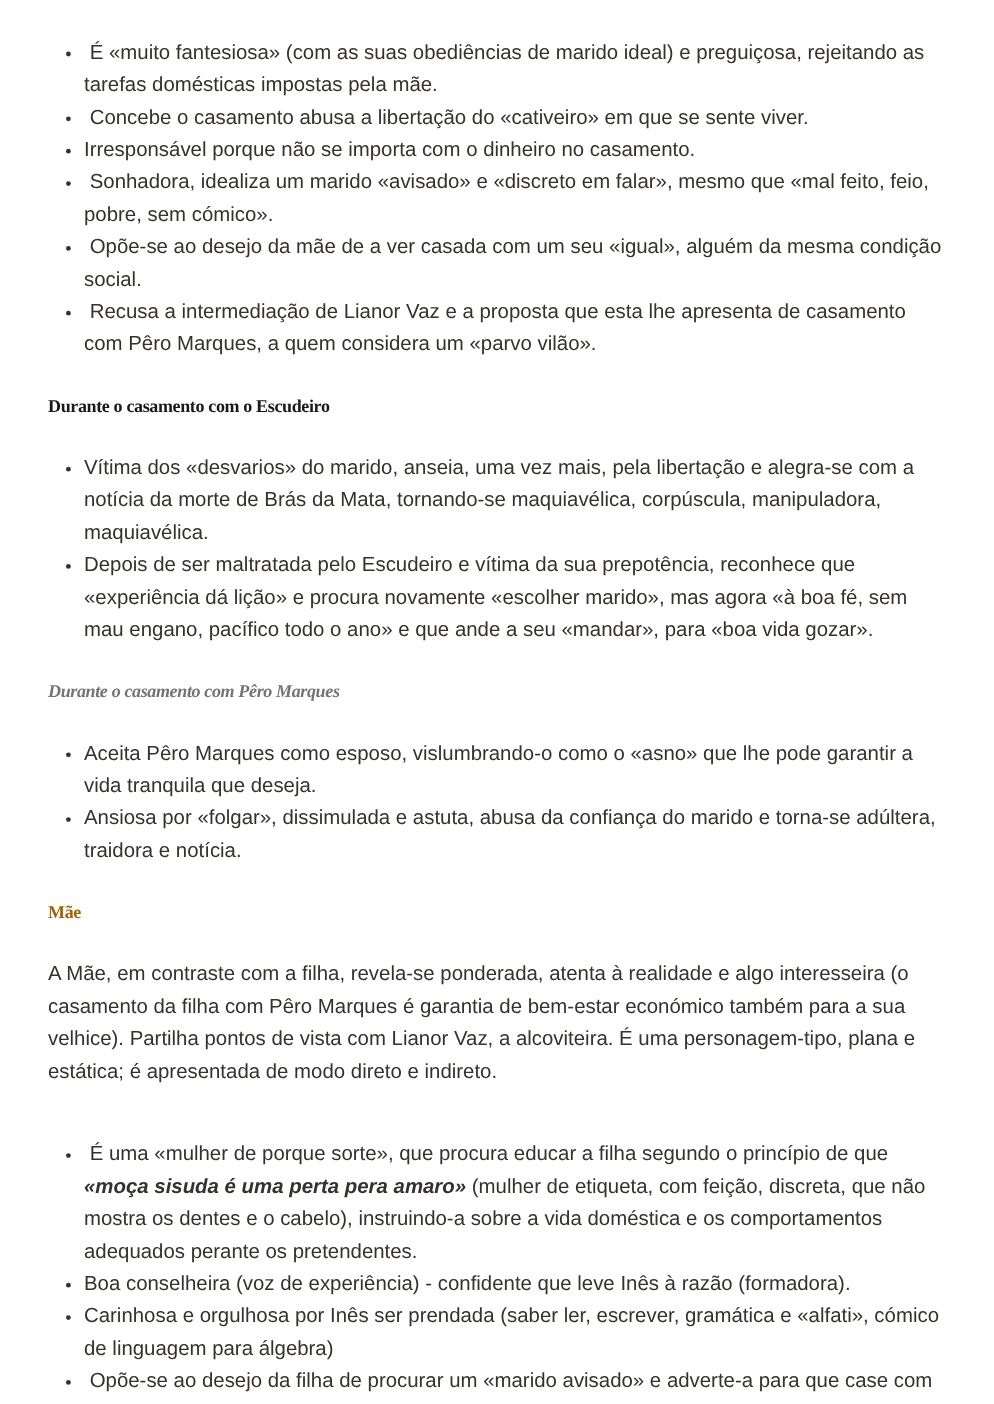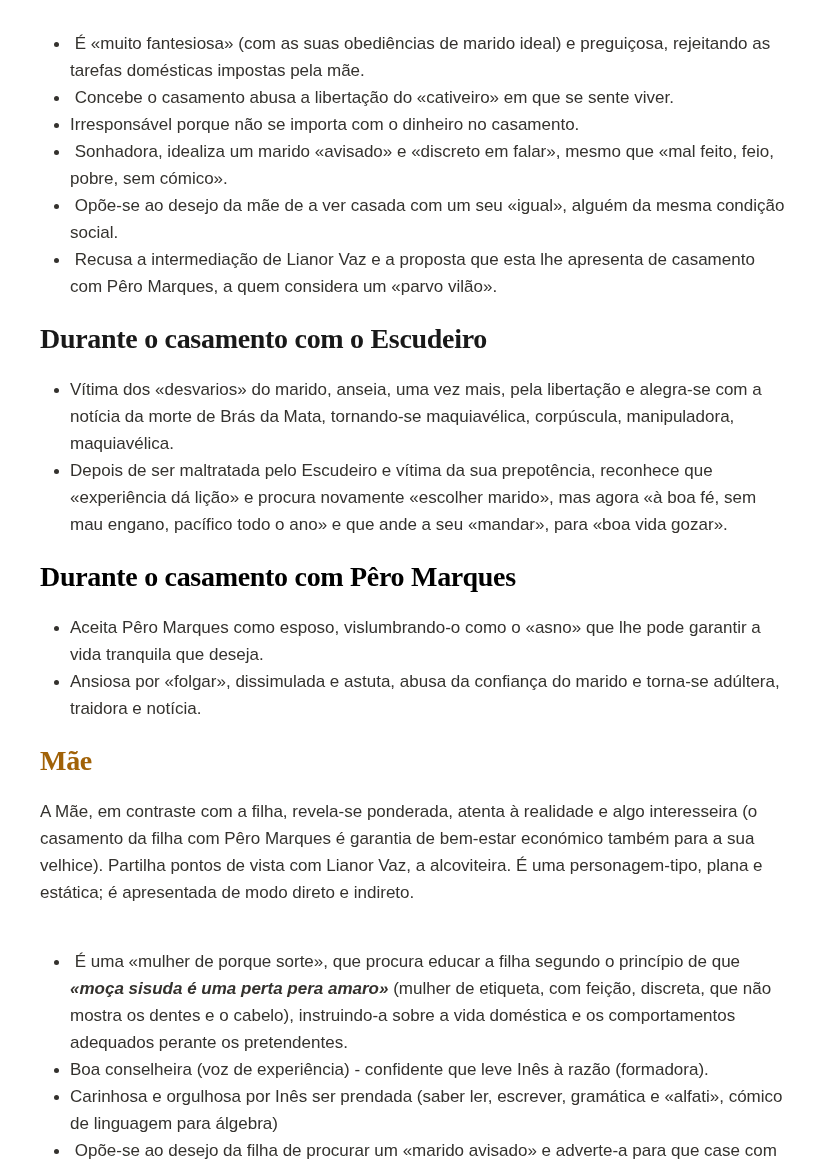--- a/index.html
+++ b/index.html
@@ -31,21 +31,21 @@
     padding: 0;
     white-space: pre-wrap;
   }
   ul.bullets li::marker {
     color: #34322e;
     font-size: 15px;
   }
   h3.section-heading {
     font-family: "Liberation Serif", "DejaVu Serif", serif;
     font-weight: 700;
-    font-size: 28px;
+    font-size: 15px;
     line-height: 26px;
     letter-spacing: -0.3px;
     margin: 26px 0 24px 0;
   }
   p.body-paragraph {
     margin: 24px 0 42px 0;
   }
   .seg-bold-italic {
     font-weight: 700;
     font-style: italic;
@@ -65,21 +65,21 @@
       <li><span> Recusa a intermediação de Lianor Vaz e a proposta que esta lhe apresenta de casamento com Pêro Marques, a quem considera um «parvo vilão».</span></li>
     </ul>
 
   <h3 class="section-heading" style="color: rgb(25, 25, 25);">Durante o casamento com o Escudeiro</h3>
 
   <ul class="bullets">
       <li><span>Vítima dos «desvarios» do marido, anseia, uma vez mais, pela libertação e alegra-se com a notícia da morte de Brás da Mata, tornando-se maquiavélica, corpúscula, manipuladora, maquiavélica.</span></li>
       <li><span>Depois de ser maltratada pelo Escudeiro e vítima da sua prepotência, reconhece que «experiência dá lição» e procura novamente «escolher marido», mas agora «à boa fé, sem mau engano, pacífico todo o ano» e que ande a seu «mandar», para «boa vida gozar».</span></li>
     </ul>
 
-  <h3 class="section-heading" style="color: #000000;">Durante o casamento com Pêro Marques</h3>
+  <h3 class="section-heading" style="color: #737373; font-style: italic;">Durante o casamento com Pêro Marques</h3>
 
   <ul class="bullets">
       <li><span>Aceita Pêro Marques como esposo, vislumbrando-o como o «asno» que lhe pode garantir a vida tranquila que deseja.</span></li>
       <li><span>Ansiosa por «folgar», dissimulada e astuta, abusa da confiança do marido e torna-se adúltera, traidora e notícia.</span></li>
     </ul>
 
   <h3 class="section-heading accent" style="color: #a16207;">Mãe</h3>
 
   <p class="body-paragraph">A Mãe, em contraste com a filha, revela-se ponderada, atenta à realidade e algo interesseira (o casamento da filha com Pêro Marques é garantia de bem-estar económico também para a sua velhice). Partilha pontos de vista com Lianor Vaz, a alcoviteira. É uma personagem-tipo, plana e estática; é apresentada de modo direto e indireto.</p>
 

